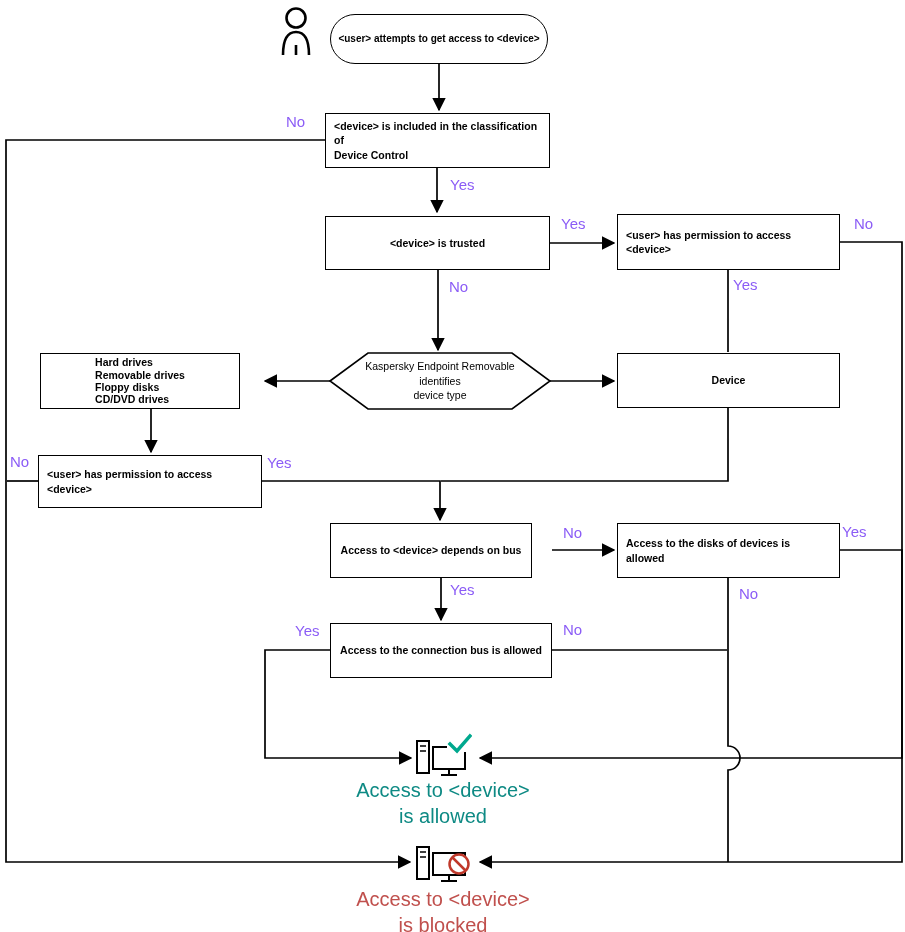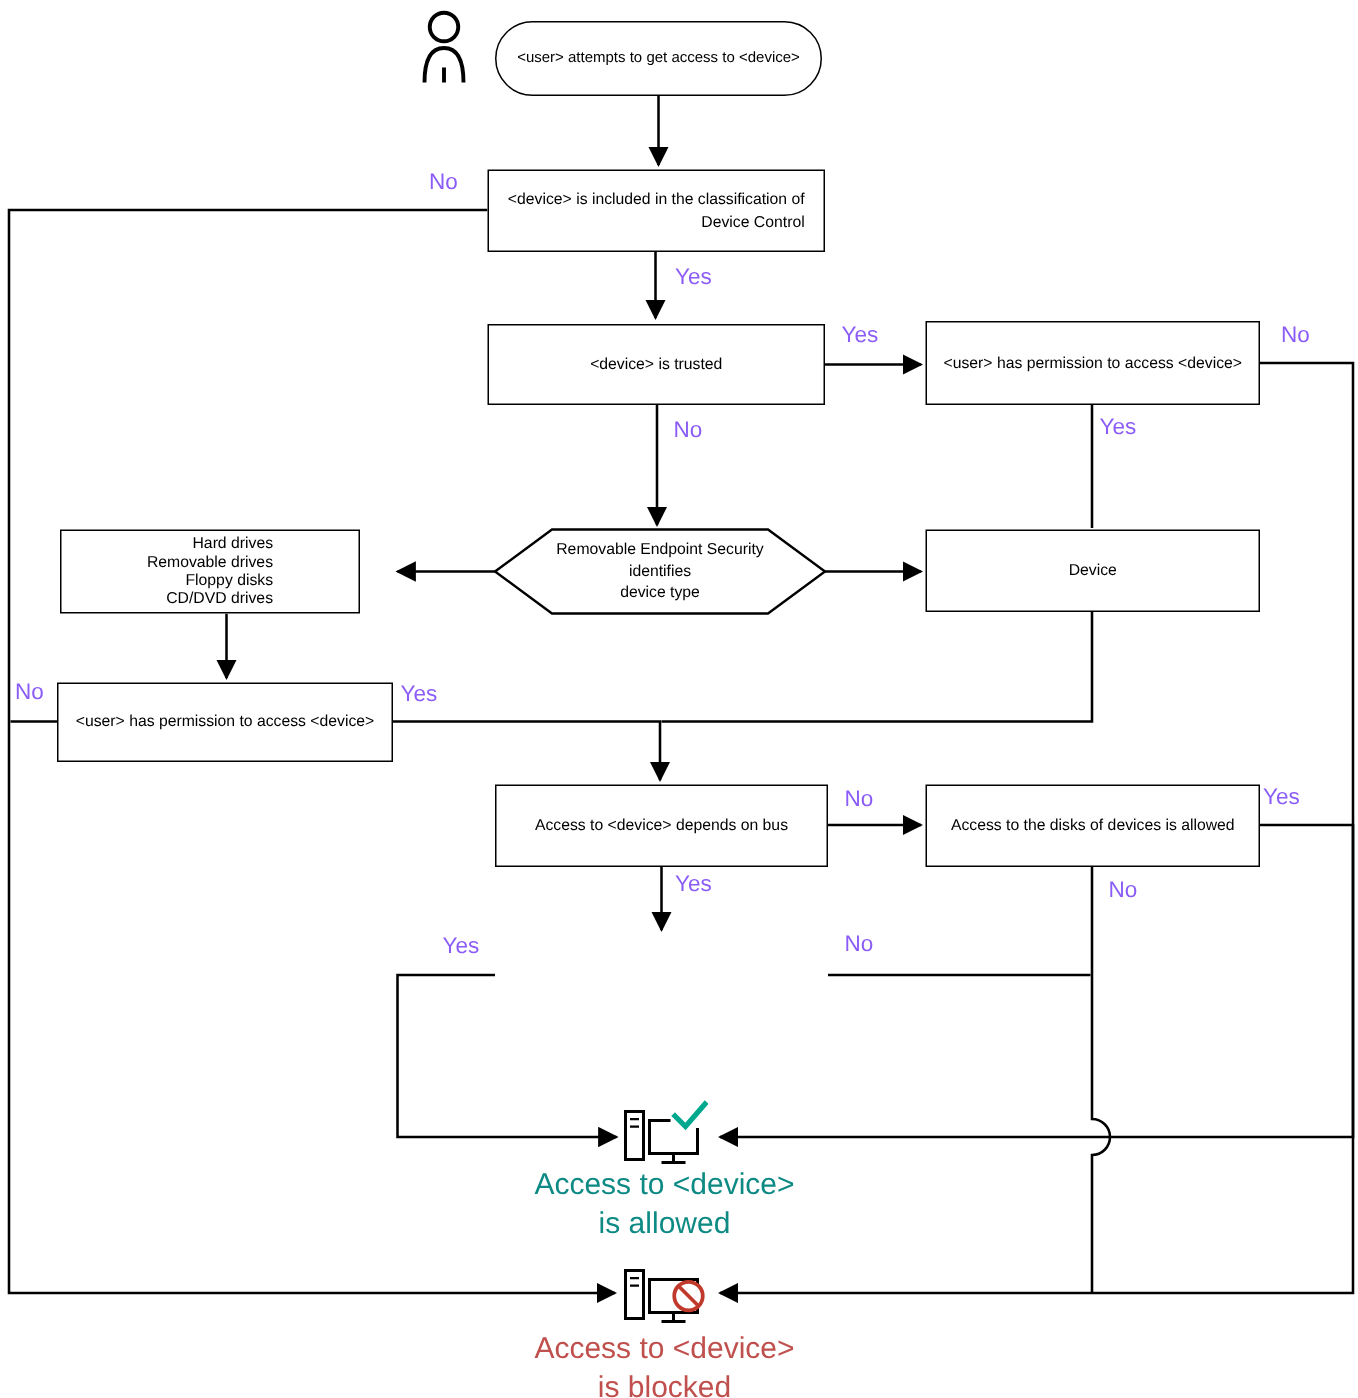--- a/index.html
+++ b/index.html
@@ -1,21 +1,21 @@
 <!DOCTYPE html>
 <html><head>
 <meta charset="utf-8">
 <style>
   html,body{margin:0;padding:0;background:#fff;}
   .stage{position:relative;width:905px;height:932px;background:#fff;overflow:hidden;
          font-family:"Liberation Sans",sans-serif;color:#000;}
   svg.wires{position:absolute;left:0;top:0;z-index:1;}
   .node{position:absolute;box-sizing:border-box;background:#fff;border:1.6px solid #000;
-        display:flex;align-items:center;justify-content:center;text-align:right;
-        font-size:10.5px;line-height:1.38;padding:15px 8px;z-index:2;}
+        display:flex;align-items:center;justify-content:center;text-align:left;
+        font-size:10.5px;line-height:1.38;padding:15px 8px;z-index:2;font-weight:bold;}
   .stadium{border-radius:26px;font-size:10px;white-space:nowrap;}
   .hex-text{position:absolute;box-sizing:border-box;display:flex;align-items:center;justify-content:center;
             text-align:center;font-size:10.5px;line-height:1.38;z-index:2;}
   .preline{white-space:pre-line;}
   .edge-label{position:absolute;font-size:15px;color:#8b5cf6;z-index:3;}
   .end-label{position:absolute;width:220px;text-align:center;font-size:20px;line-height:1.3;
              z-index:3;white-space:pre-line;}
   .allowed-text{color:#0E8A84;}
   .blocked-text{color:#C0504D;}
   .icon{position:absolute;z-index:2;}
@@ -68,31 +68,32 @@
   <div class="node preline" style="left:325px;top:113px;width:225px;height:55px;">&lt;device&gt; is included in the classification of
 Device Control</div>
 
   <div class="node" style="left:617px;top:214px;width:223px;height:56px;">&lt;user&gt; has permission to access &lt;device&gt;</div>
 
   <div class="node preline" style="left:40px;top:353px;width:200px;height:56px;line-height:1.18;">Hard drives
 Removable drives
 Floppy disks
 CD/DVD drives</div>
 
-  <div class="hex-text preline" style="left:352px;top:353px;width:176px;height:56px;">Removable Endpoint Security identifies
+  <div class="hex-text preline" style="left:352px;top:353px;width:176px;height:56px;">Kaspersky Endpoint Removable identifies
 device type</div>
 
   <div class="node" style="left:617px;top:353px;width:223px;height:55px;">Device</div>
 
   <div class="node" style="left:38px;top:455px;width:224px;height:53px;">&lt;user&gt; has permission to access &lt;device&gt;</div>
 
-  <div class="node" style="left:330px;top:523px;width:222px;height:55px;">Access to &lt;device&gt; depends on bus</div>
+  <div class="node" style="left:330px;top:523px;width:202px;height:55px;">Access to &lt;device&gt; depends on bus</div>
 
   <div class="node" style="left:617px;top:523px;width:223px;height:55px;">Access to the disks of devices is allowed</div>
 
+  <div class="node" style="left:330px;top:623px;width:222px;height:55px;">Access to the connection bus is allowed</div>
 
   <div class="edge-label" style="left:286px;top:113px;">No</div>
   <div class="edge-label" style="left:450px;top:176px;">Yes</div>
   <div class="edge-label" style="left:561px;top:215px;">Yes</div>
   <div class="edge-label" style="left:854px;top:215px;">No</div>
   <div class="edge-label" style="left:449px;top:278px;">No</div>
   <div class="edge-label" style="left:733px;top:276px;">Yes</div>
   <div class="edge-label" style="left:10px;top:453px;">No</div>
   <div class="edge-label" style="left:267px;top:454px;">Yes</div>
   <div class="edge-label" style="left:563px;top:524px;">No</div>

